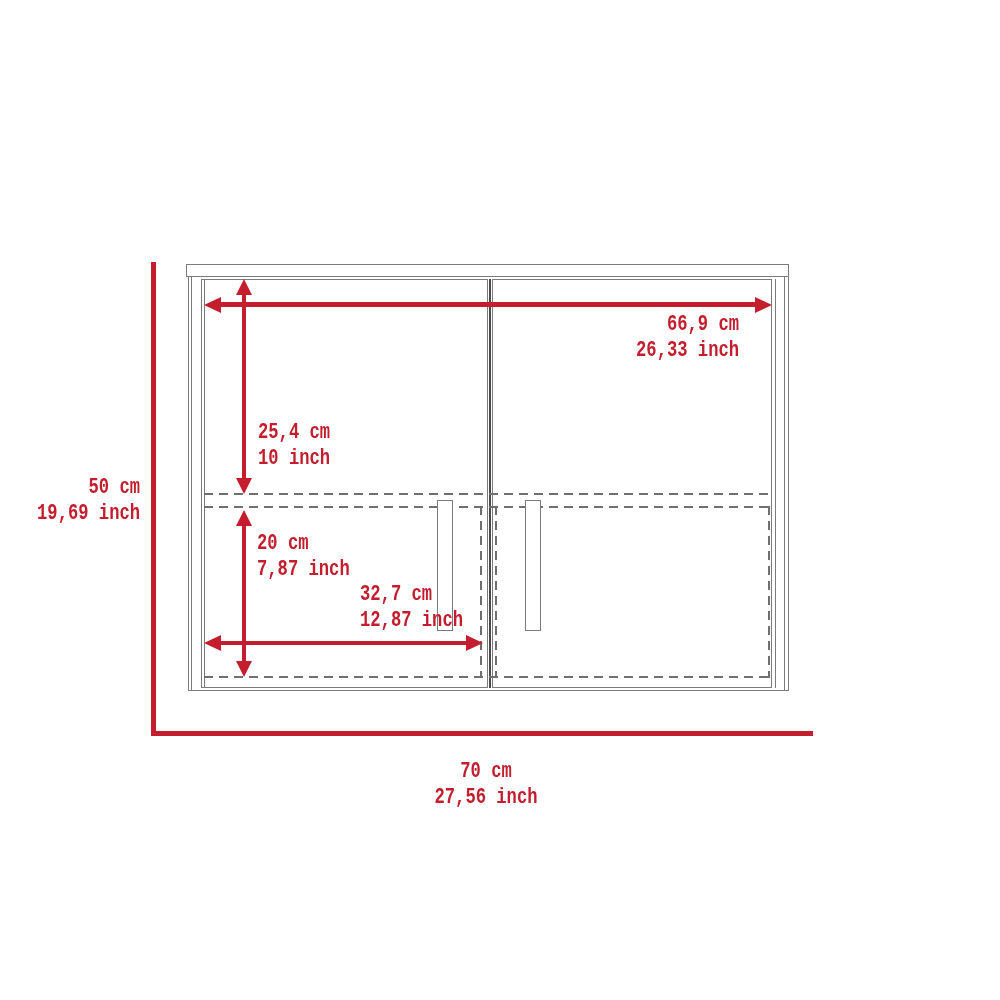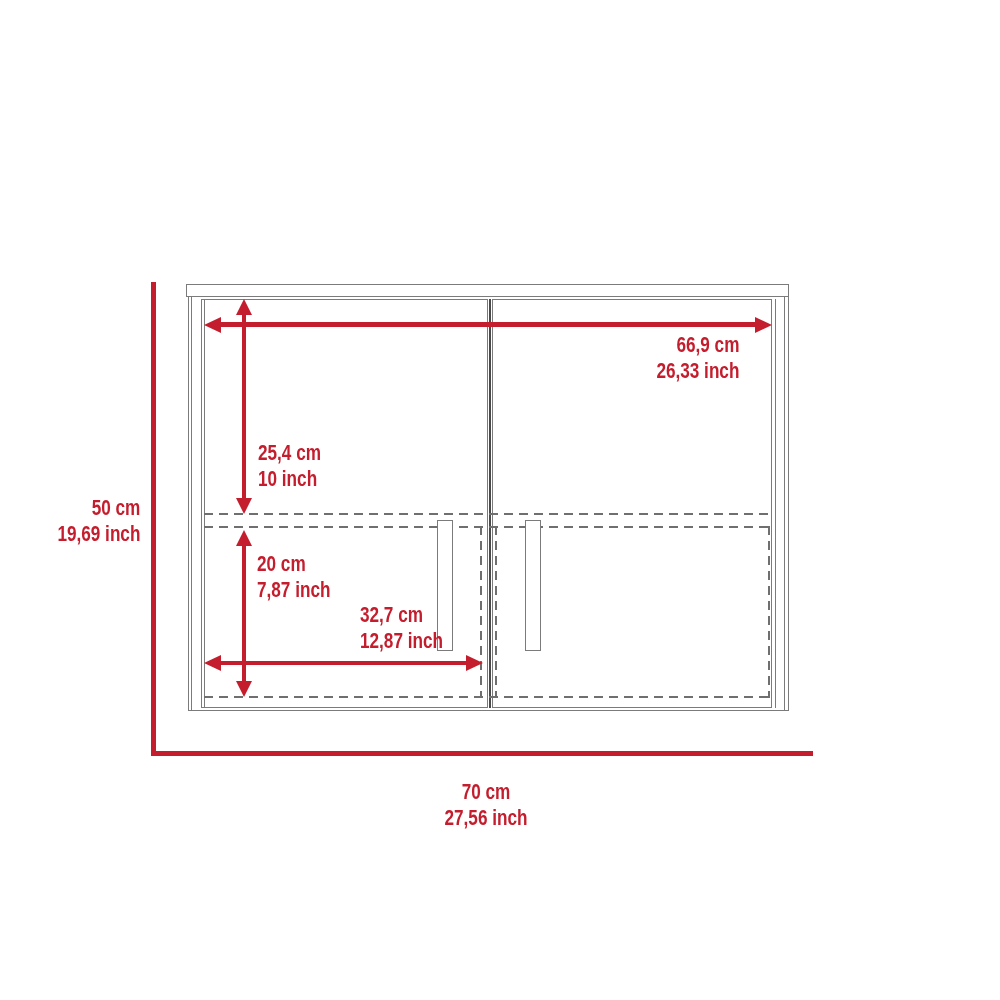--- a/index.html
+++ b/index.html
@@ -5,21 +5,21 @@
   :root{
     --red:#c41e2e;
     --gray:#7b7b7b;
     --dash:#6f6f6f;
     --divider:#4a4a4a;
     --bg:#ffffff;
   }
   html,body{margin:0;padding:0;background:var(--bg);}
   #canvas{
     position:relative;width:1000px;height:844px;background:var(--bg);
-    font-family:Liberation Sans, sans-serif;overflow:hidden;margin-top:20px;
+    font-family:Liberation Mono, monospace;overflow:hidden;
   }
   
   .gline-h{position:absolute;background:var(--gray);height:1.4px;}
   .gline-v{position:absolute;background:var(--gray);width:1.4px;}
   .panel{position:absolute;border:1.4px solid var(--gray);background:#fff;box-sizing:border-box;}
   .wall{position:absolute;border-left:1.4px solid var(--gray);border-right:1.4px solid var(--gray);background:#fff;box-sizing:border-box;}
   .divider{position:absolute;background:var(--divider);width:2.5px;}
   
   .dash-h{position:absolute;height:2px;background:repeating-linear-gradient(90deg,var(--dash) 0 9px,transparent 9px 15px);}
   .dash-v{position:absolute;width:2px;background:repeating-linear-gradient(180deg,var(--dash) 0 9px,transparent 9px 15px);}

